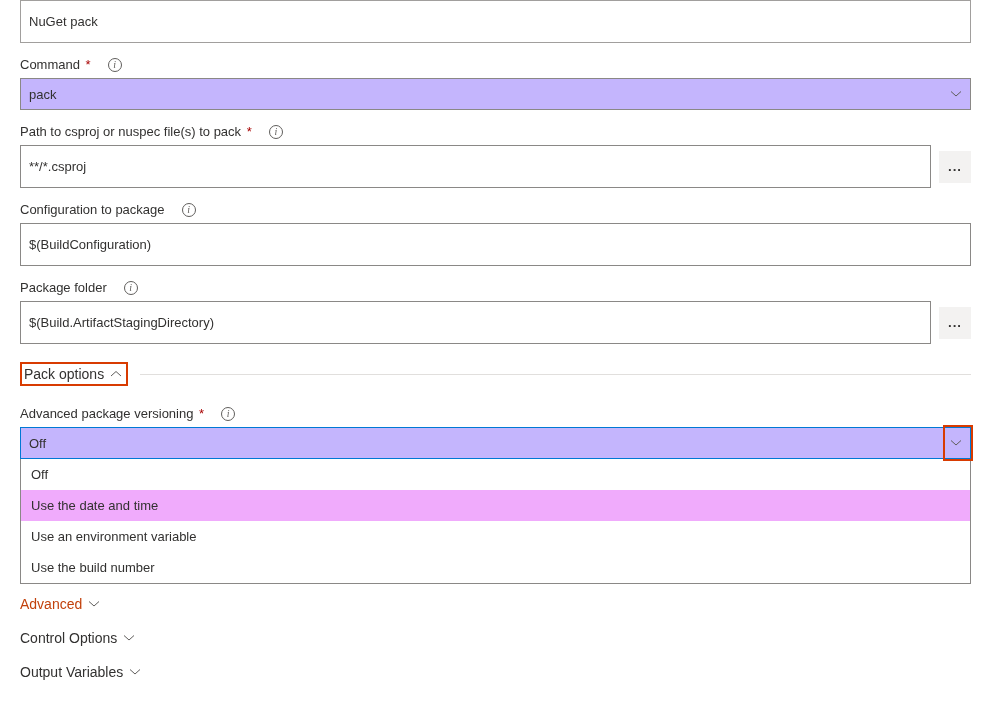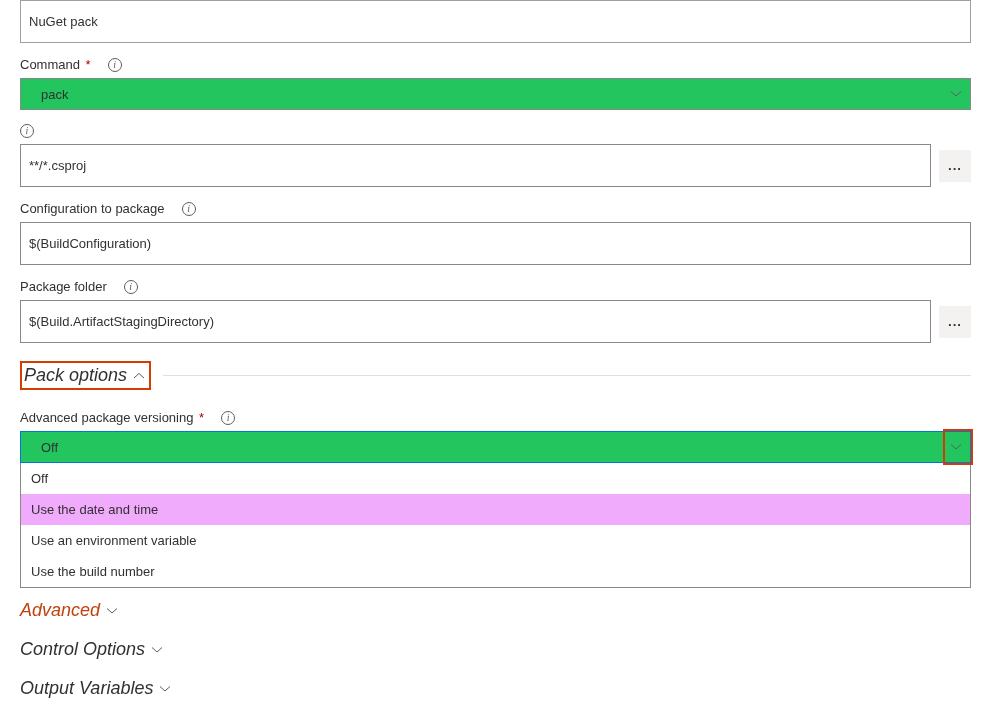--- a/index.html
+++ b/index.html
@@ -59,23 +59,23 @@
       justify-content: center;
       cursor: pointer;
       color: #323130;
       letter-spacing: 1px;
       font-weight: bold;
     }
     .select-wrap { position: relative; }
     .select-display {
       width: 100%;
       height: 32px;
-      padding: 0 28px 0 20px;
+      padding: 0 28px 0 8px;
       border: 1px solid #8a8886;
-      background: #22c55e;
+      background: #c4b5fd;
       display: flex;
       align-items: center;
       cursor: pointer;
       position: relative;
     }
     .select-display.focused { border-color: #0078d4; }
     .chevron-down {
       position: absolute;
       right: 8px;
       top: 50%;
@@ -83,23 +83,22 @@
       display: inline-flex;
     }
     .chevron-down svg, .chevron-up svg { stroke: #605e5c; fill: none; stroke-width: 1; }
     .section-header {
       display: flex;
       align-items: center;
       gap: 6px;
       margin-top: 18px;
       margin-bottom: 10px;
       cursor: pointer;
-      font-size: 18px;
-      color: #323130;
-      font-style: italic;
+      font-size: 14px;
+      color: #323130;
     }
     .section-row {
       display: flex;
       align-items: center;
       margin-top: 18px;
       margin-bottom: 10px;
     }
     .section-row .section-header { margin: 0; }
     .section-row .hr-line {
       flex: 1;
@@ -154,20 +153,21 @@
         <svg width="12" height="8" viewBox="0 0 12 8">
             <path d="M1 1.5 L6 6 L11 1.5"></path>
           </svg>
       </span>
     </div>
   </div>
 </div>
 
 <div class="field-group">
   <div class="field-label">
+    <span><span>Path to csproj or nuspec file(s) to pack</span><span class="req">&nbsp;*</span></span>
     <span class="info-icon">i</span>
   </div>
   <div class="input-row">
     <input class="text-input" type="text" value="**/*.csproj" style="">
     <button class="ellipsis-btn">...</button>
   </div>
 </div>
 
 <div class="field-group">
   <div class="field-label">

